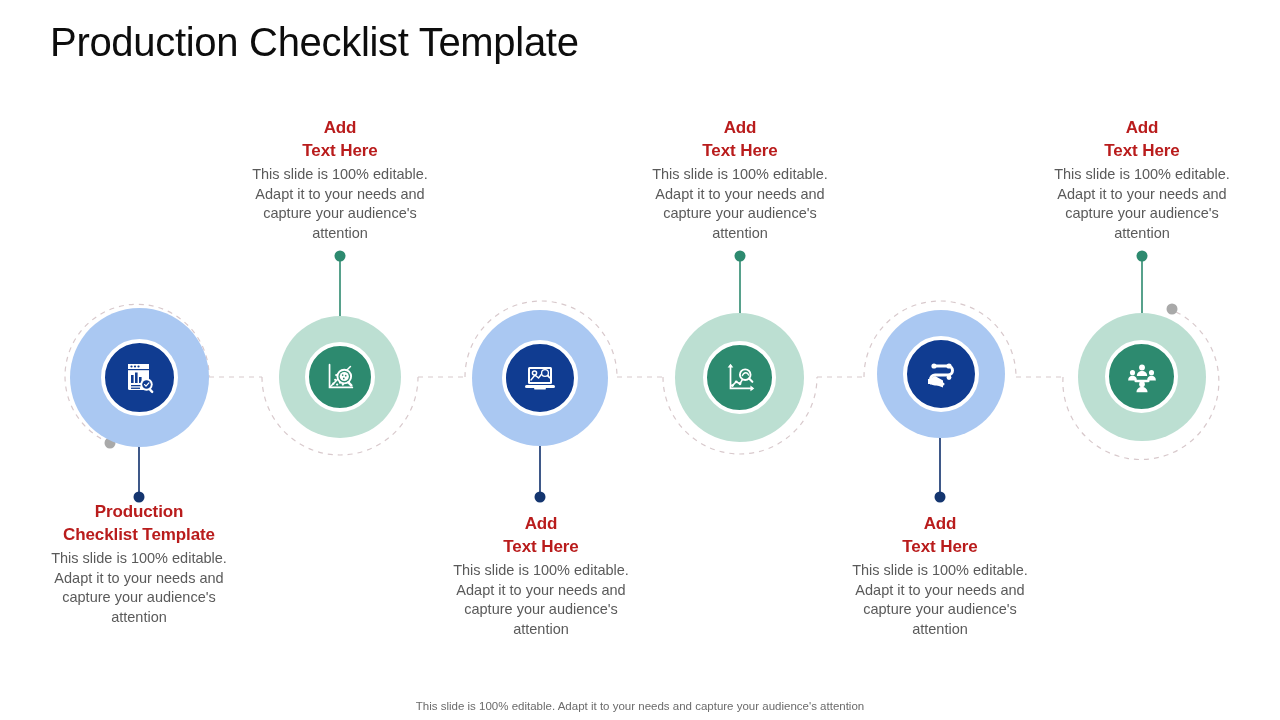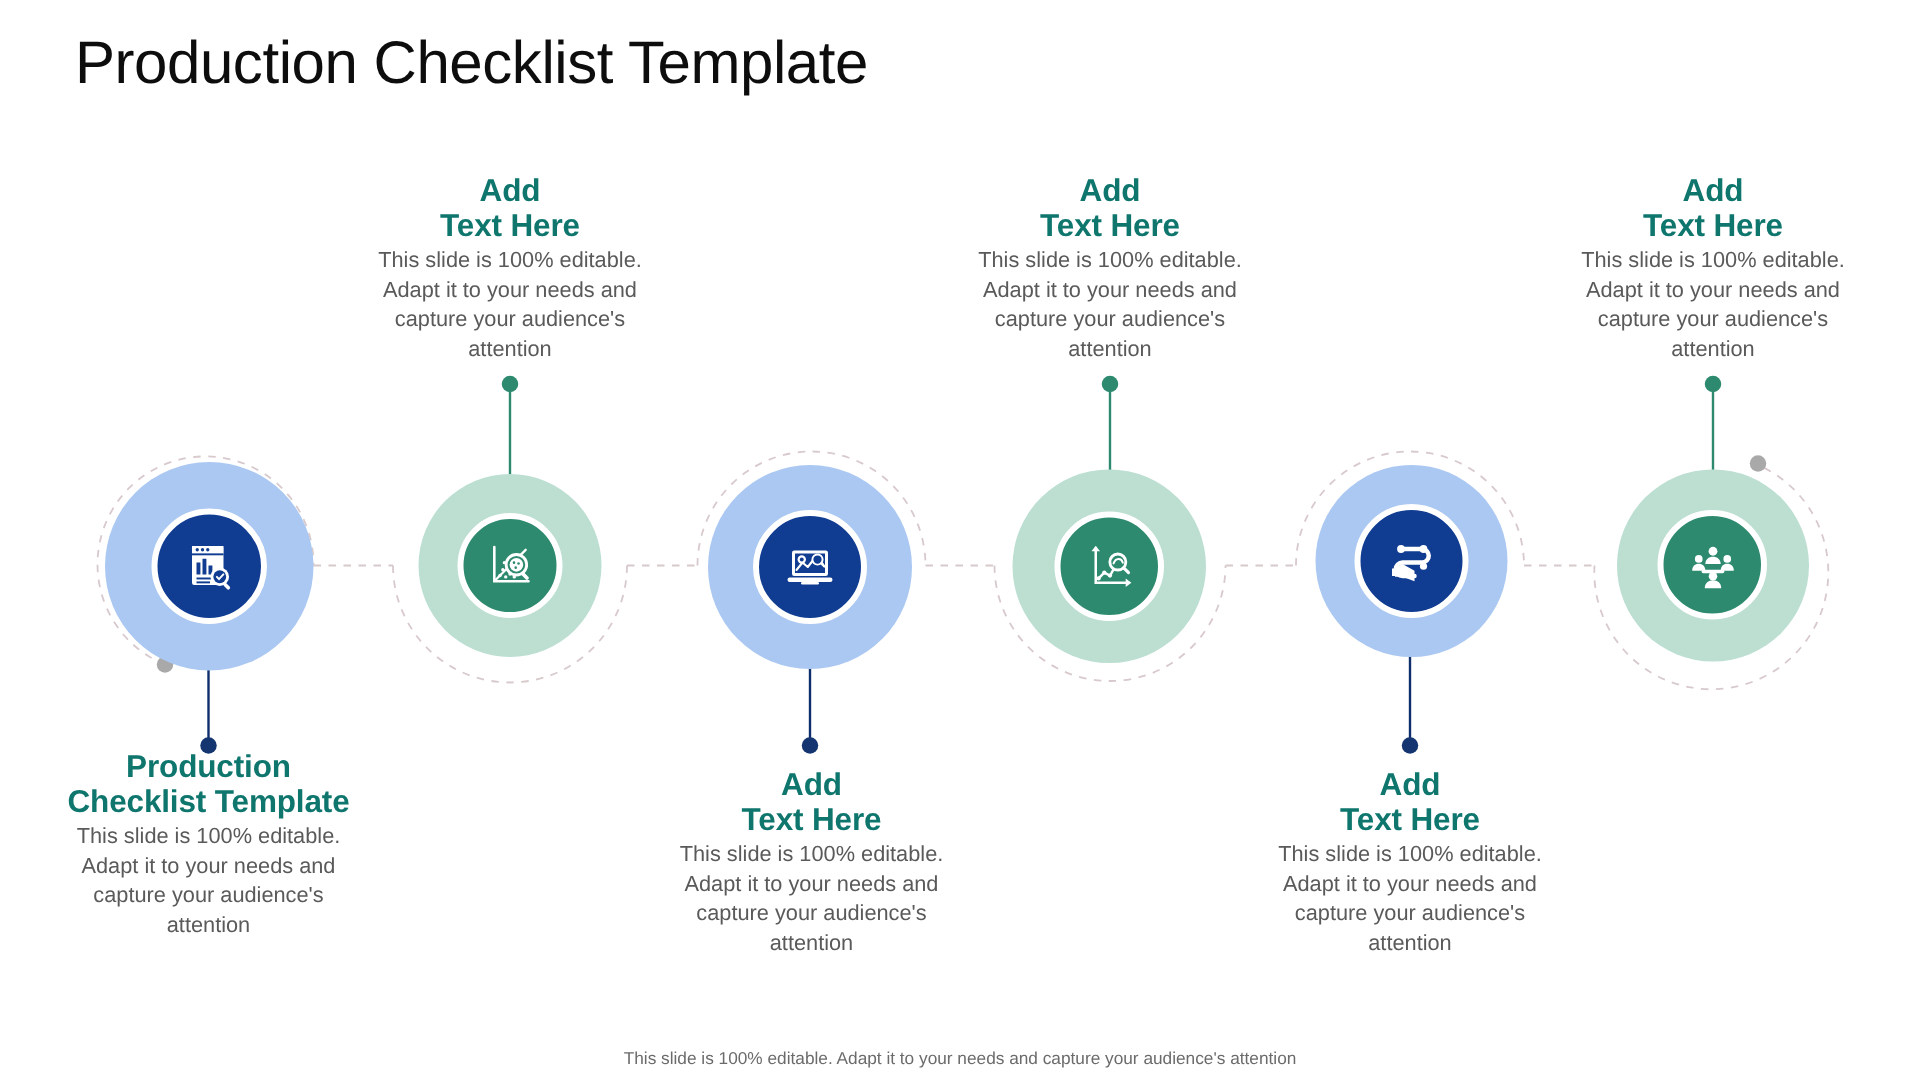--- a/index.html
+++ b/index.html
@@ -36,23 +36,23 @@
   .inner-circle{
     position:absolute;
     border-radius:50%;
     display:flex;align-items:center;justify-content:center;
     box-sizing:border-box;
   }
 
   
   .txt-block{position:absolute;text-align:center;}
   .txt-head{
-    font-size:21px;
+    font-size:17px;
     font-weight:bold;
-    color:#0f766e;
+    color:#b91c1c;
     line-height:23px;
     letter-spacing:-0.1px;
   }
   .txt-body{
     font-size:14.5px;
     font-weight:400;
     color:#5a5a5a;
     line-height:19.5px;
     margin-top:3px;
   }

